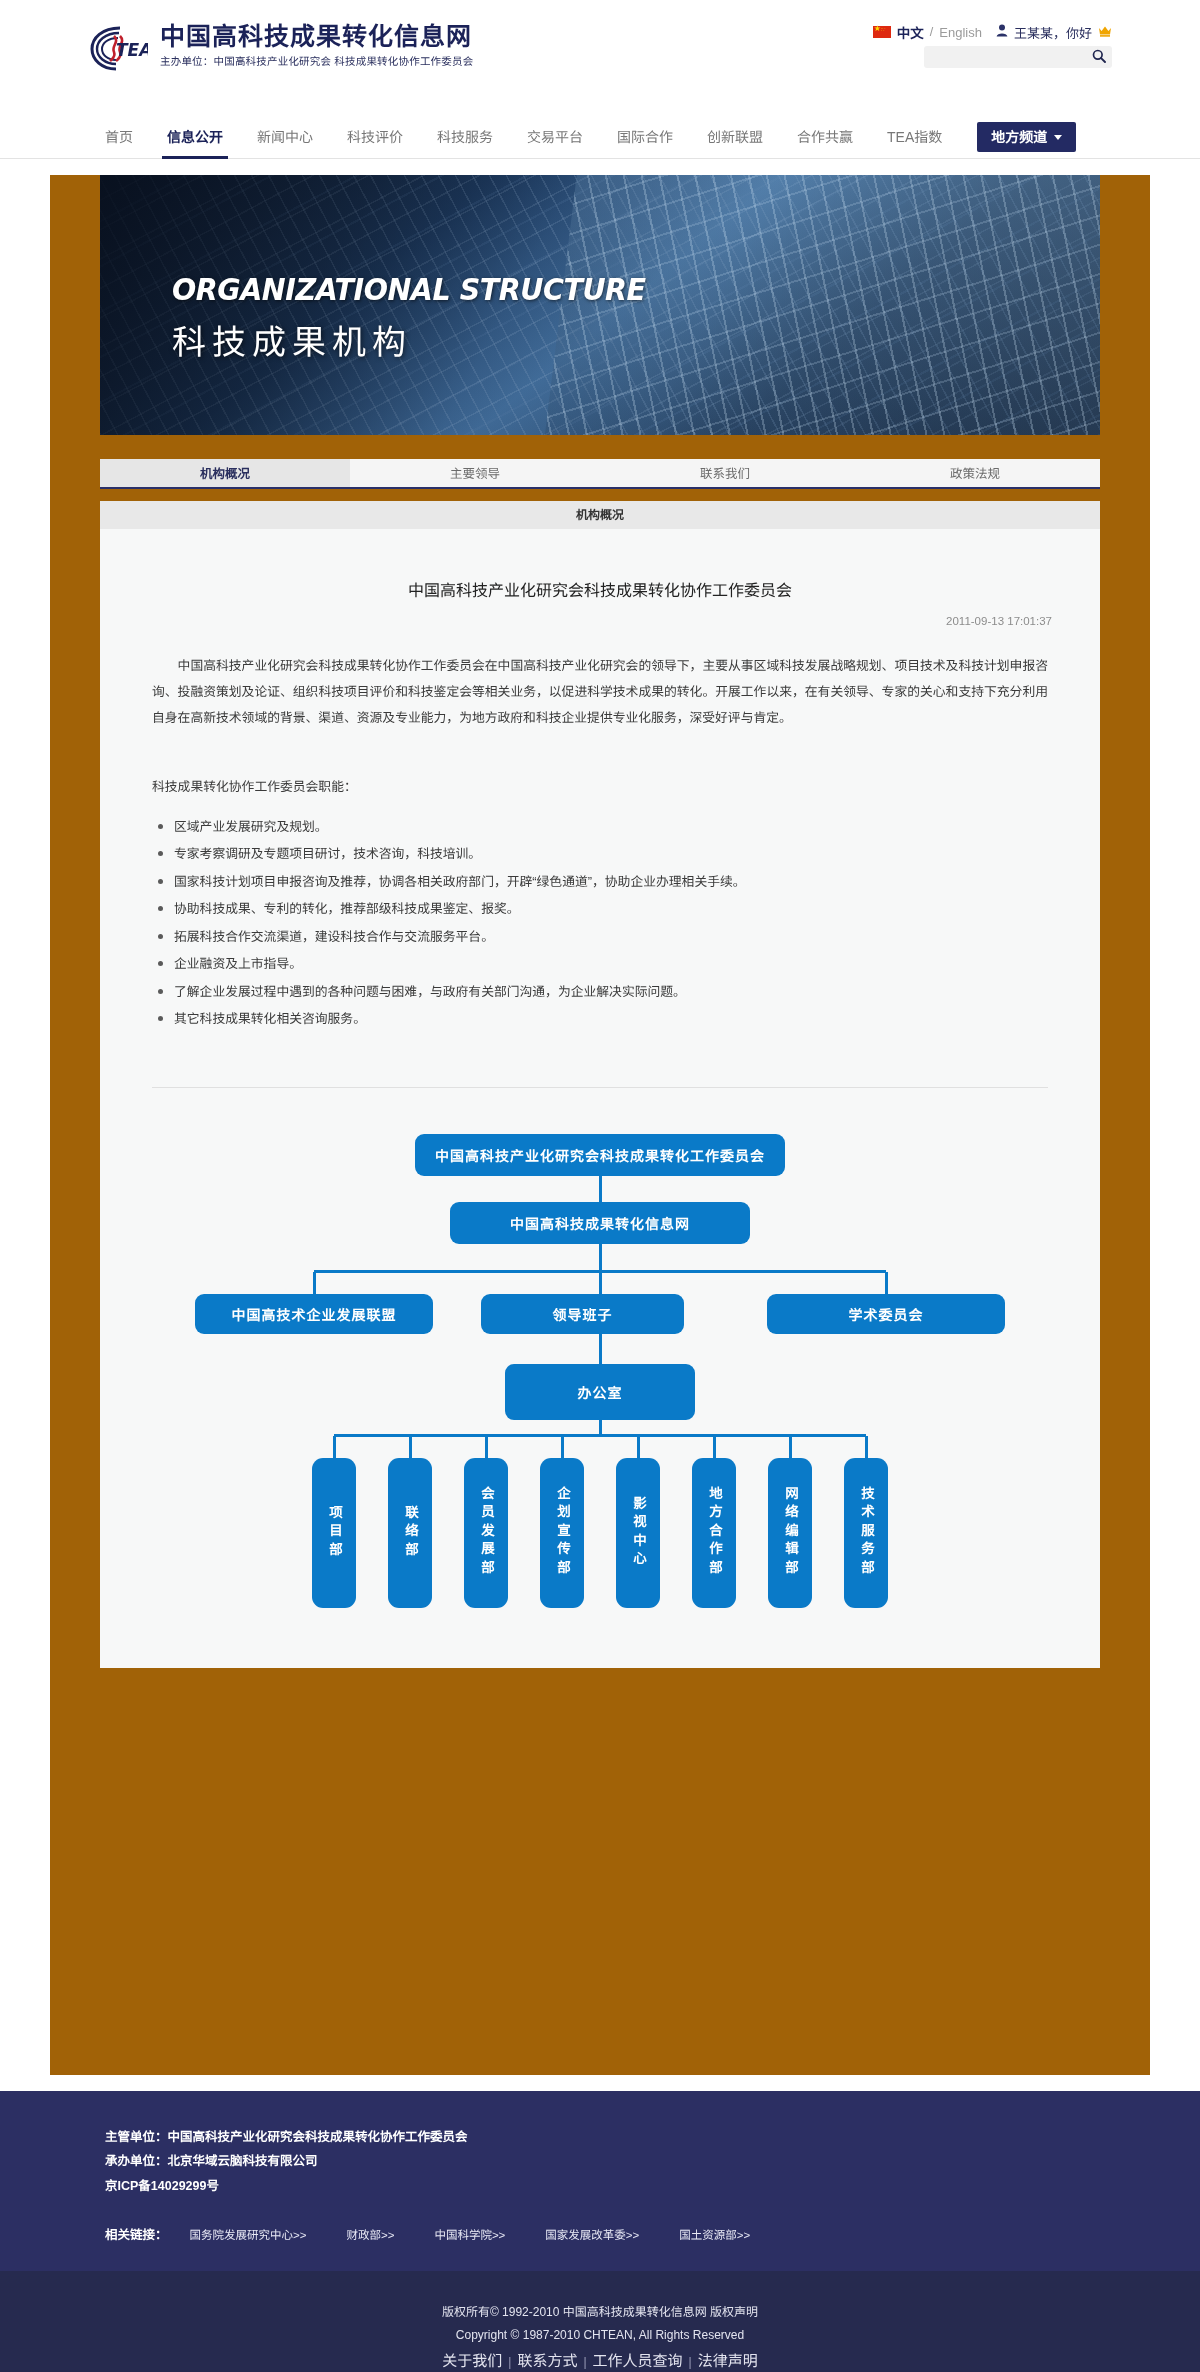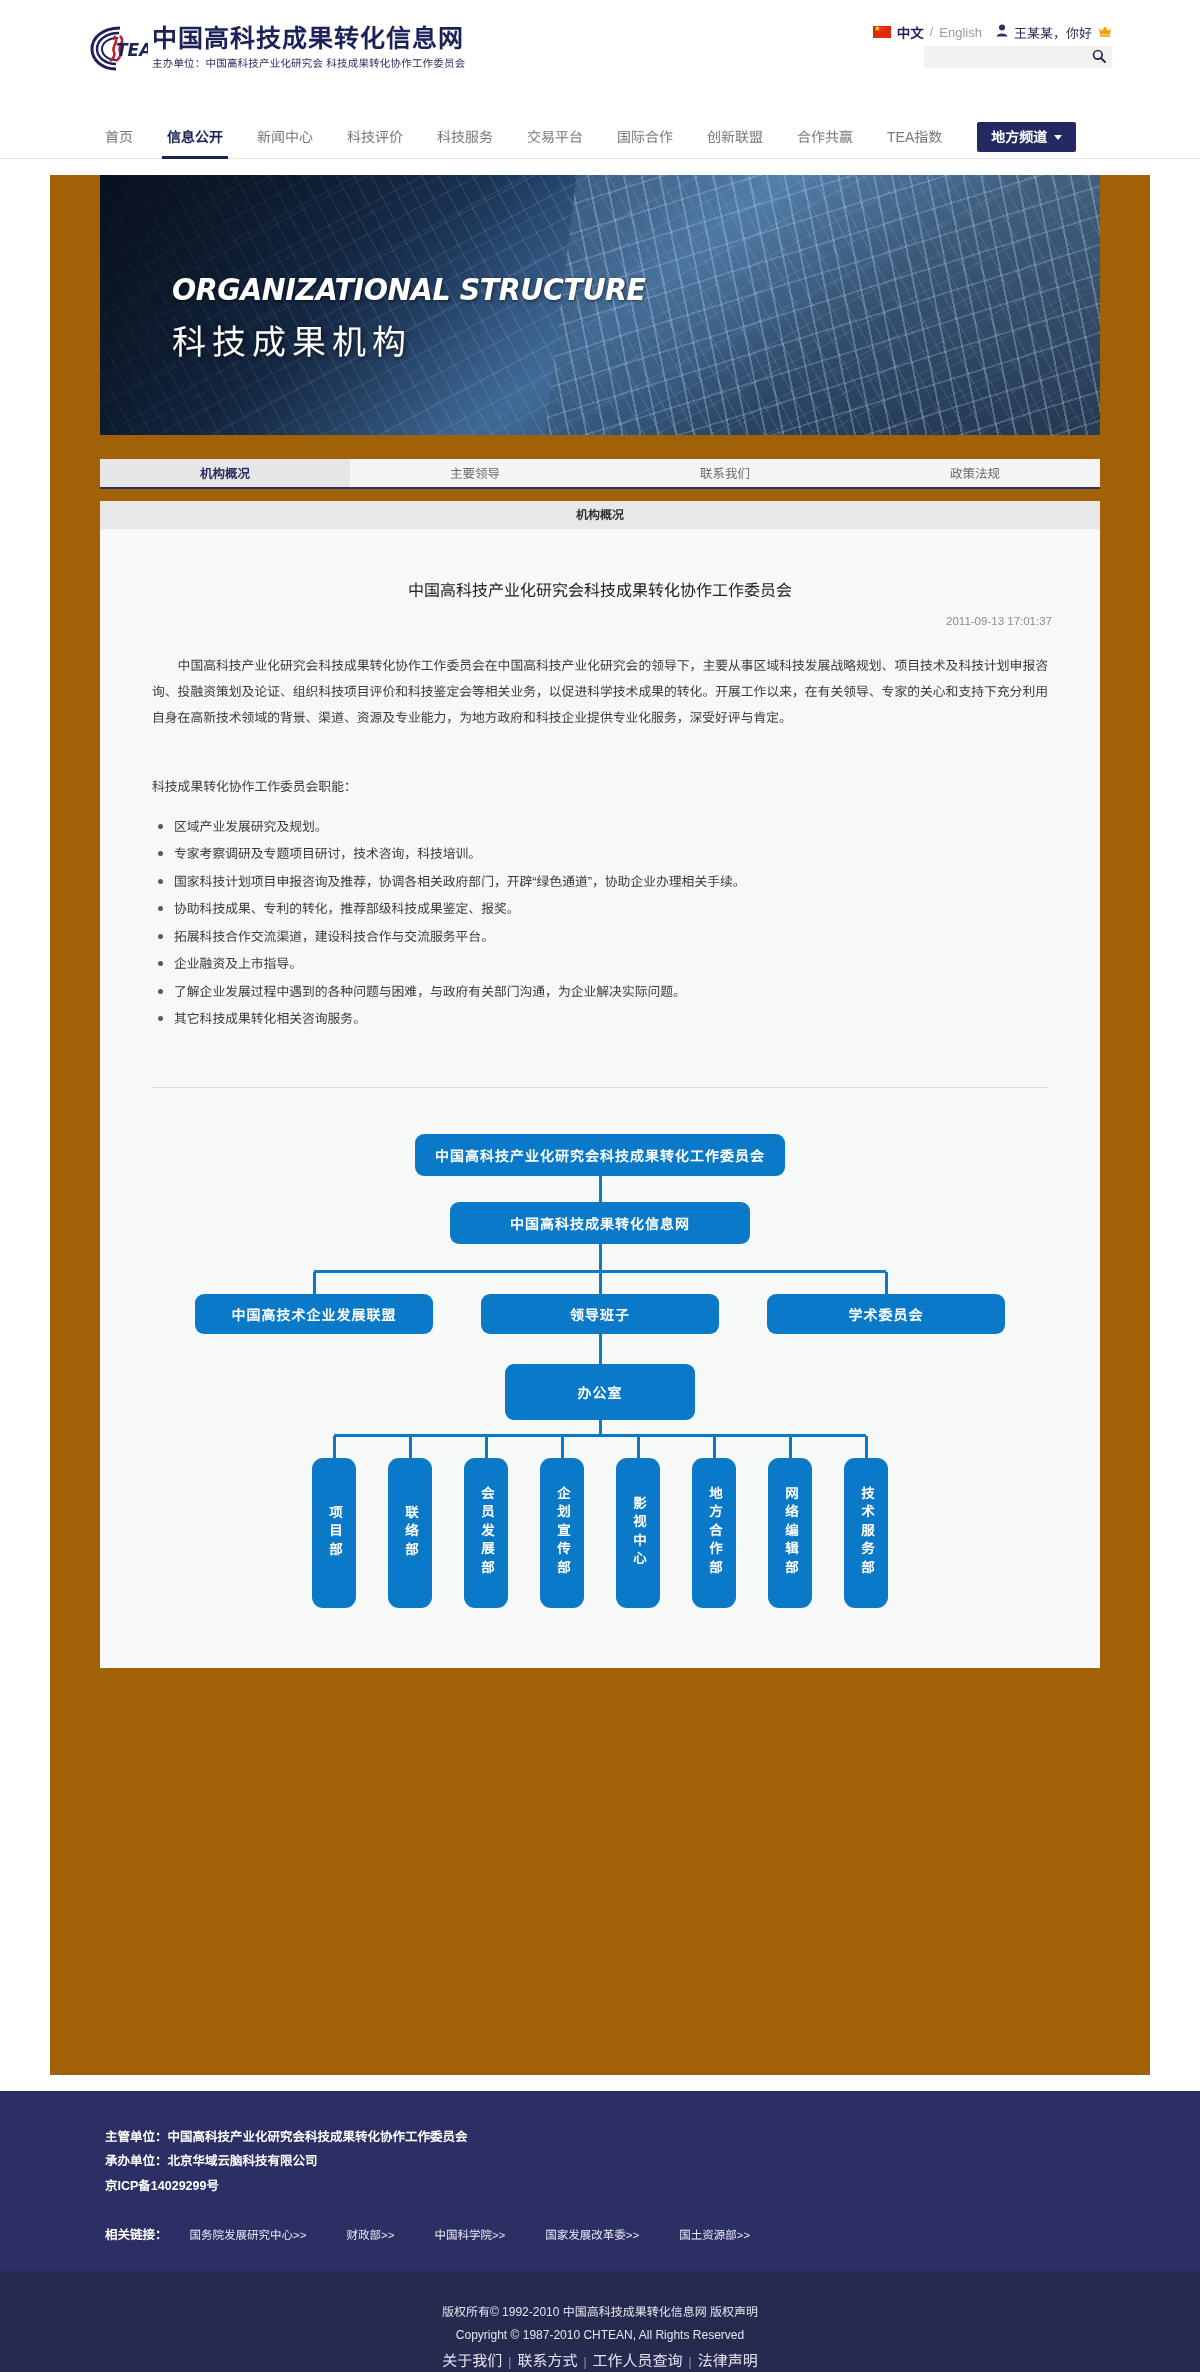--- a/index.html
+++ b/index.html
@@ -22,22 +22,21 @@
     width: 1100px;
     margin: 0 auto;
     position: relative;
     height: 115px;
   }
   .logo-block {
     position: absolute;
     left: 40px;
     top: 24px;
     display: flex;
-    align-items: center;
-    gap: 4px;
+    gap: 12px;
   }
   .logo-mark {
     width: 58px; height: 48px;
     position: relative;
     flex: 0 0 auto;
   }
   .logo-text-wrap { display: flex; flex-direction: column; gap: 4px; }
   .site-title {
     font-size: 25px;
     font-weight: bold;
@@ -546,21 +545,21 @@
     <div class="orgchart">
       <div class="org-canvas" id="org-root" style="height: 494px;">
           <div class="box" style="left: 263px; top: 0px; width: 370px; height: 42px;">中国高科技产业化研究会科技成果转化工作委员会</div>
           <div class="line v" style="left: 446.5px; top: 42px; height: 26px;"></div>
           <div class="box" style="left: 298px; top: 68px; width: 300px; height: 42px;">中国高科技成果转化信息网</div>
           <div class="line v" style="left: 446.5px; top: 110px; height: 28px;"></div>
           <div class="line h" style="left: 162px; top: 136.5px; width: 572px;"></div>
           <div class="line v" style="left: 160.5px; top: 138px; height: 22px;"></div>
           <div class="box" style="left: 43px; top: 160px; width: 238px; height: 40px;">中国高技术企业发展联盟</div>
           <div class="line v" style="left: 446.5px; top: 138px; height: 22px;"></div>
-          <div class="box" style="left: 329px; top: 160px; width: 238px; height: 40px;">领导班子</div>
+          <div class="box" style="left: 329px; top: 160px; width: 203px; height: 40px;">领导班子</div>
           <div class="line v" style="left: 732.5px; top: 138px; height: 22px;"></div>
           <div class="box" style="left: 615px; top: 160px; width: 238px; height: 40px;">学术委员会</div>
           <div class="line v" style="left: 446.5px; top: 200px; height: 30px;"></div>
           <div class="box" style="left: 353px; top: 230px; width: 190px; height: 56px;">办公室</div>
           <div class="line v" style="left: 446.5px; top: 272px; height: 30px;"></div>
           <div class="line h" style="left: 182px; top: 300.5px; width: 532px;"></div>
           <div class="line v" style="left: 180.5px; top: 302px; height: 22px;"></div>
           <div class="box vert" style="left: 160px; top: 324px; width: 44px; height: 150px;">项目部</div>
           <div class="line v" style="left: 256.5px; top: 302px; height: 22px;"></div>
           <div class="box vert" style="left: 236px; top: 324px; width: 44px; height: 150px;">联络部</div>

